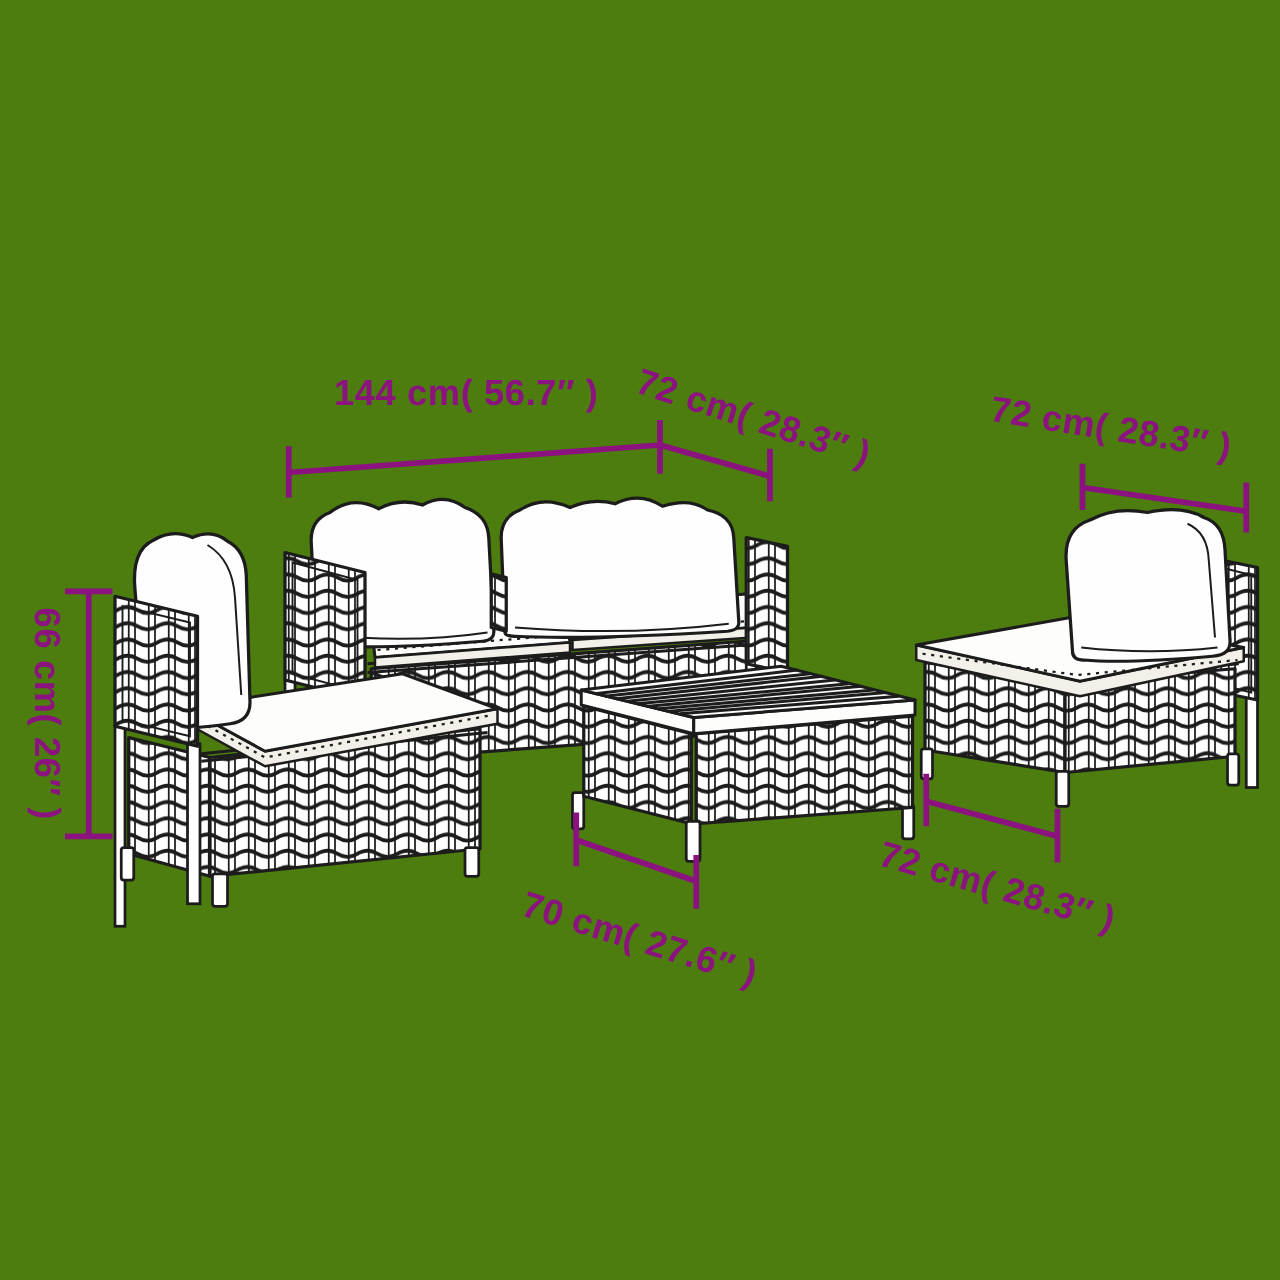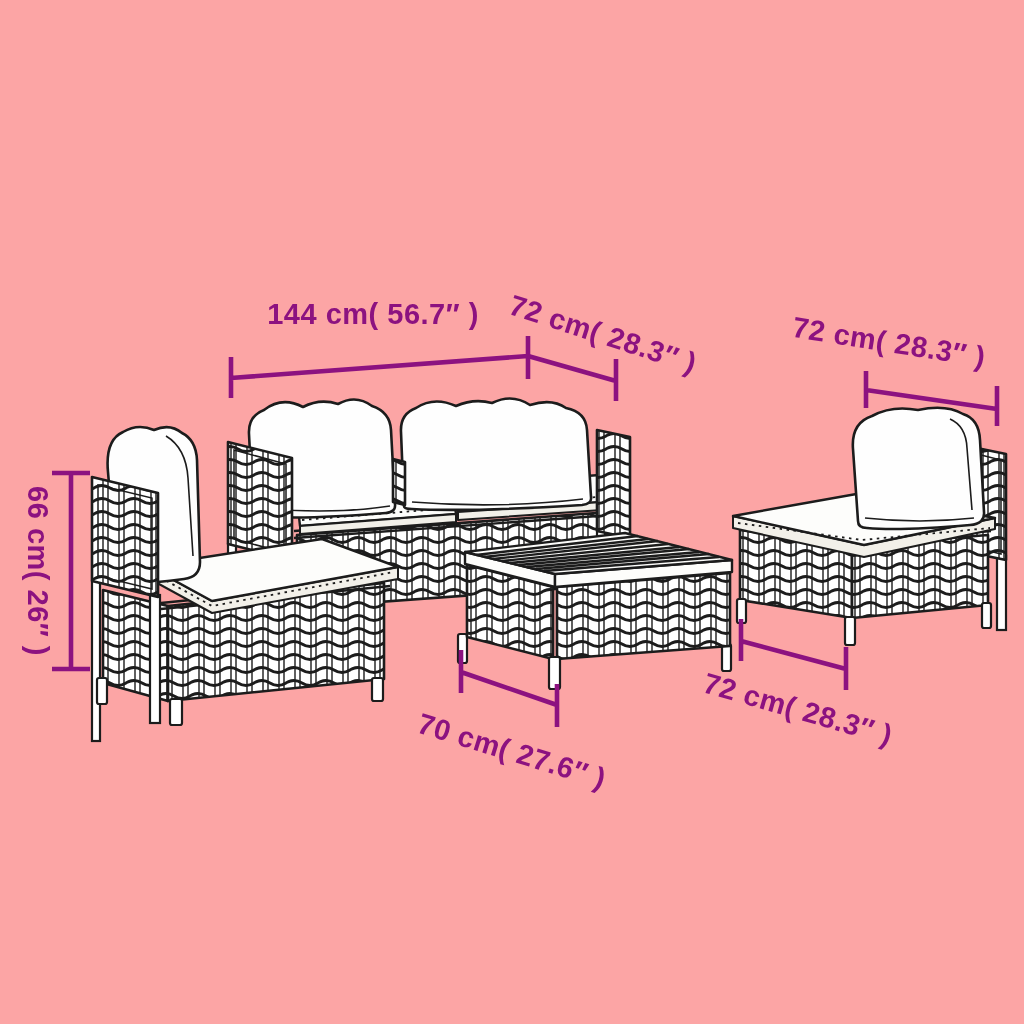--- a/index.html
+++ b/index.html
@@ -1,16 +1,16 @@
 <!DOCTYPE html>
 <html><head>
 <meta charset="utf-8">
 <style>
   html,body{margin:0;padding:0;background:#ffffff;}
-  .stage{position:relative;width:1024px;height:1024px;background:#fca5a5;overflow:hidden;}
+  .stage{position:relative;width:1024px;height:1024px;background:#4d7c0f;overflow:hidden;}
   svg{position:absolute;left:0;top:0;}
   .ink{stroke:#1c1c1c;fill:none;stroke-width:2.4;stroke-linejoin:round;}
   .panel{fill:url(#weave);stroke:#1c1c1c;stroke-width:2.6;stroke-linejoin:round;}
   .inset{fill:none;stroke:#1c1c1c;stroke-width:1.5;}
   .cushion{fill:#fefefe;stroke:#1c1c1c;stroke-width:2.6;stroke-linejoin:round;}
   .seattop{fill:#fdfdfb;stroke:#1c1c1c;stroke-width:2.4;stroke-linejoin:round;}
   .skirt{fill:#f2f0e9;stroke:#1c1c1c;stroke-width:2;stroke-linejoin:round;}
   .leg{fill:#ffffff;stroke:#1c1c1c;stroke-width:2.2;}
   .seam{fill:none;stroke:#1c1c1c;stroke-width:1.6;}
   .stitch{fill:none;stroke:#1c1c1c;stroke-width:1.8;stroke-dasharray:2.5 4.5;}

